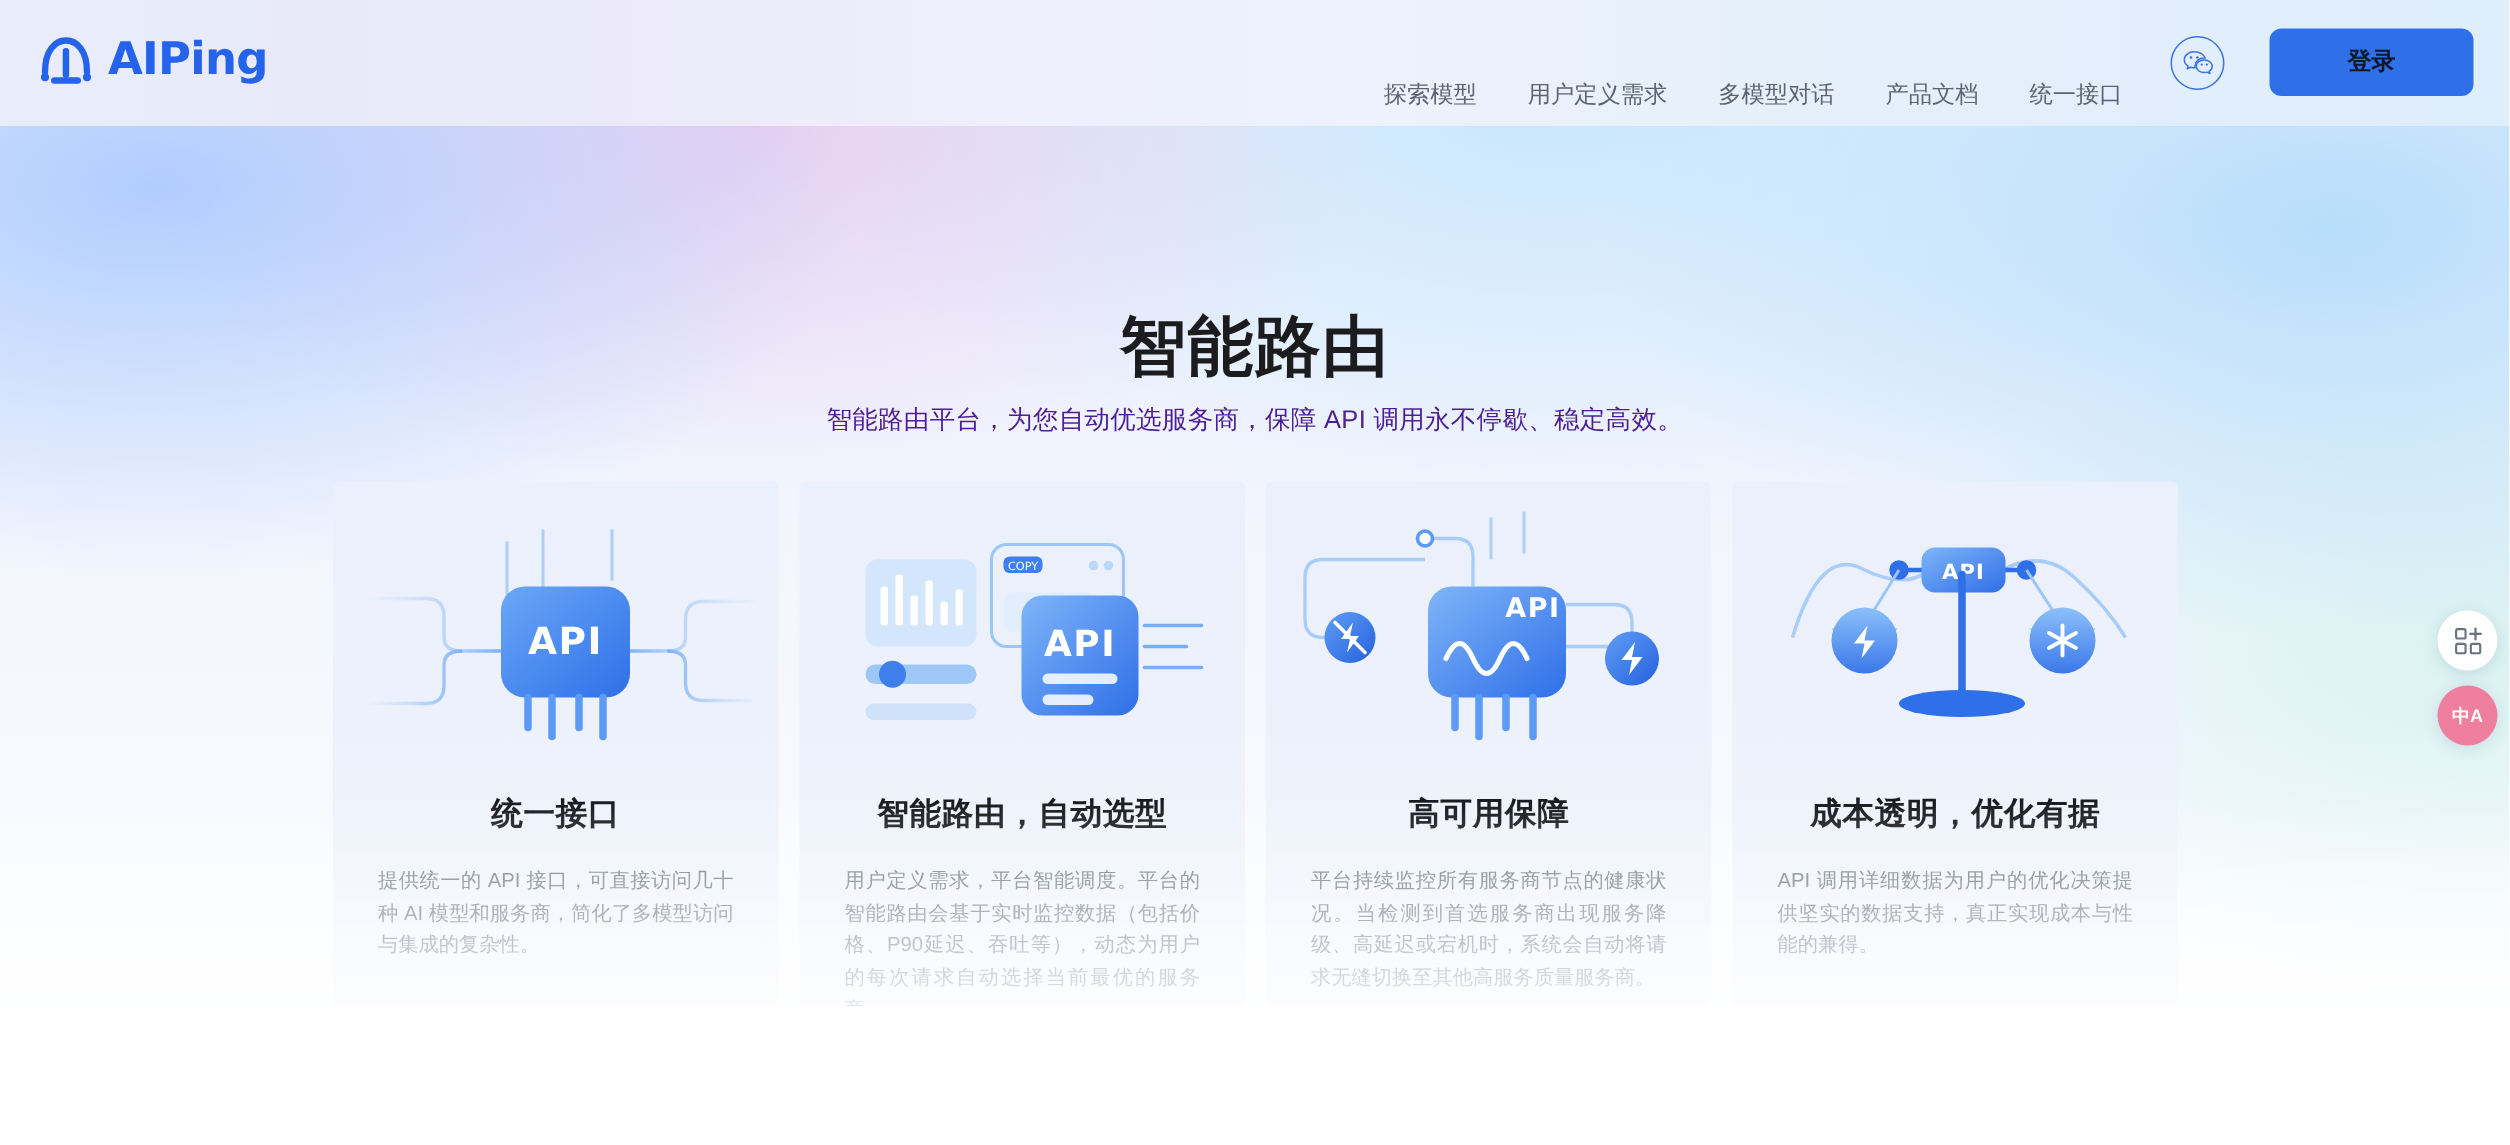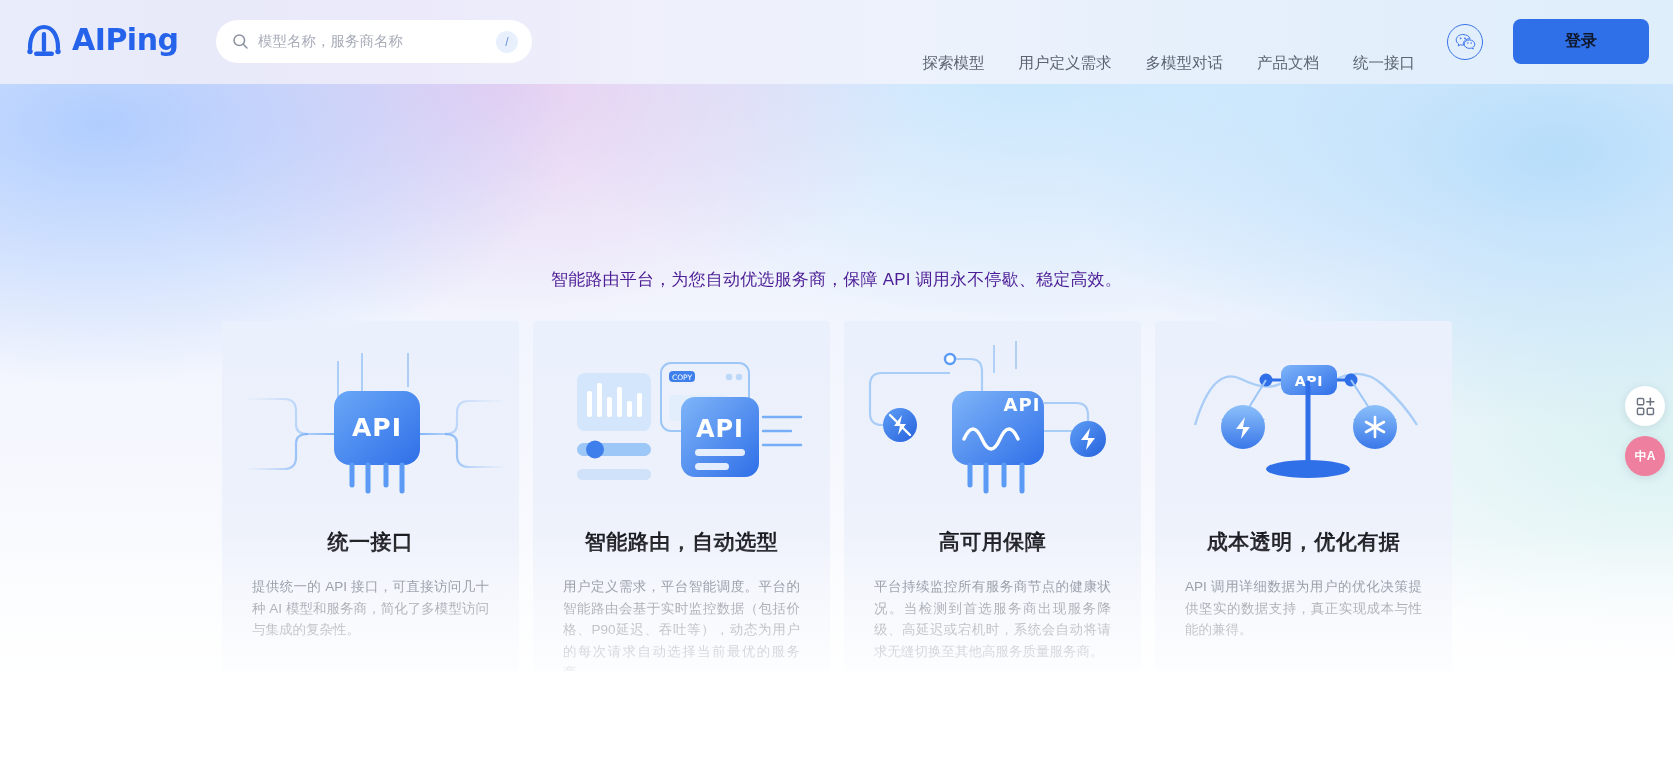--- a/index.html
+++ b/index.html
@@ -206,21 +206,21 @@
     font-size: 13.5px;
     line-height: 21.5px;
     color: #6c7481;
     text-align: justify;
   }
 
   
   .side-dock {
     position: absolute;
     right: 8px;
-    top: 386px;
+    top: 407px;
     display: flex;
     flex-direction: column;
     gap: 10px;
     z-index: 40;
   }
   .side-btn {
     width: 40px; height: 40px;
     border-radius: 50%;
     display: flex; align-items: center; justify-content: center;
     cursor: pointer;
@@ -245,28 +245,20 @@
       <svg class="logo-mark" viewBox="0 0 40 44">
         <path d="M6 30 C6 16 12.5 9 20 9 C27.5 9 34 16 34 30" fill="none" stroke="#2563eb" stroke-width="4.2" stroke-linecap="round"></path>
         <rect x="17.8" y="14" width="4.3" height="20" rx="2" fill="#2563eb"></rect>
         <rect x="10" y="33.5" width="20" height="4.4" rx="2.2" fill="#2563eb"></rect>
         <circle cx="6" cy="33.5" r="2.7" fill="#2563eb"></circle>
         <circle cx="34" cy="33.5" r="2.7" fill="#2563eb"></circle>
       </svg>
       <span class="logo-text">AIPing</span>
     </div>
 
-    <div class="search-box">
-      <svg class="search-icon" viewBox="0 0 20 20">
-        <circle cx="8.6" cy="8.6" r="6.2" fill="none" stroke="#8b919e" stroke-width="1.8"></circle>
-        <line x1="13.2" y1="13.2" x2="17.6" y2="17.6" stroke="#8b919e" stroke-width="1.8" stroke-linecap="round"></line>
-      </svg>
-      <span class="search-placeholder">模型名称，服务商名称</span>
-      <span class="slash-key">/</span>
-    </div>
 
     <nav class="nav">
       <span class="nav-item">探索模型</span>
       <span class="nav-item">用户定义需求</span>
       <span class="nav-item">多模型对话</span>
       <span class="nav-item">产品文档</span>
       <span class="nav-item">统一接口</span>
     </nav>
 
     <div class="wechat-btn">
@@ -279,20 +271,21 @@
         <circle cx="17.0" cy="10.6" r="0.8" fill="#3b72e8"></circle>
       </svg>
     </div>
 
     <div class="login-btn">登录</div>
   </div>
 
   <div class="hero">
     <div class="hero-bg"></div>
 
+    <div class="hero-title">智能路由</div>
     <div class="hero-sub">智能路由平台，为您自动优选服务商，保障 API 调用永不停歇、稳定高效。</div>
 
     <div class="cards">
 
       <div class="card">
         <svg class="card-art" viewBox="0 0 307 190">
           <defs>
             <linearGradient id="g1" x1="0" y1="0" x2="1" y2="1">
               <stop offset="0" stop-color="#6aa8f7"></stop>
                 <stop offset="1" stop-color="#2f6fe8"></stop>

